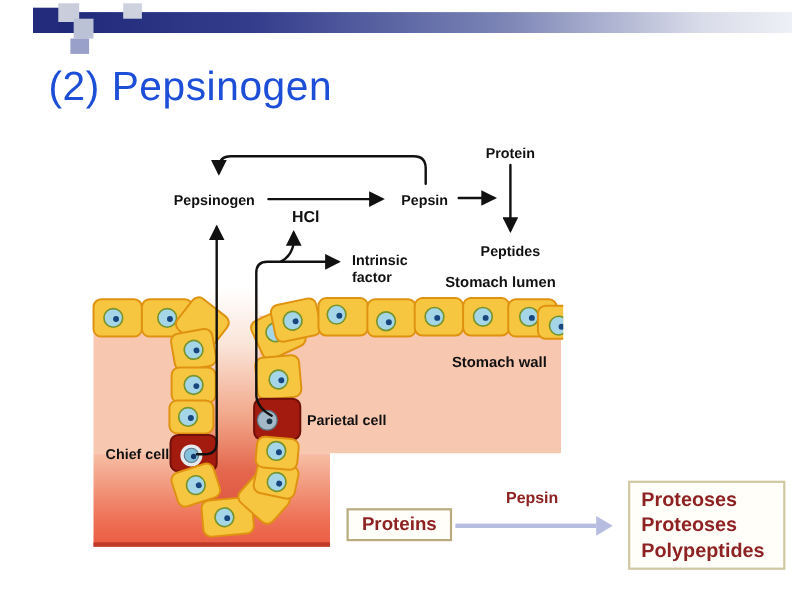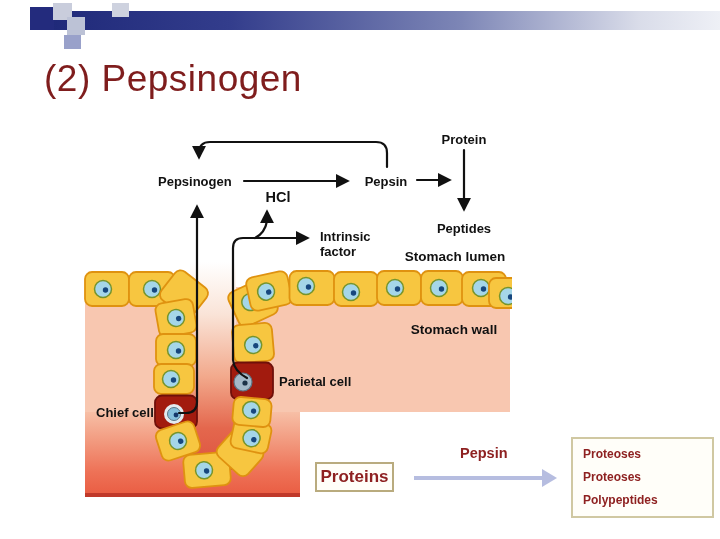--- a/index.html
+++ b/index.html
@@ -8,36 +8,36 @@
   
   .deco-bar{position:absolute;left:40px;top:11px;width:680px;height:19px;
     background:linear-gradient(90deg,#1e2878 0%,#333d8c 28%,#7d86b6 62%,#d9dce9 88%,#eef0f6 100%);}
   .sq{position:absolute;}
   .sq1{left:30px;top:7px;width:24px;height:23px;background:#232b7d;}
   .sq2{left:53px;top:3px;width:19px;height:17px;background:#c9cddc;}
   .sq3{left:67px;top:17px;width:18px;height:18px;background:#bcc2d6;}
   .sq4{left:64px;top:35px;width:17px;height:14px;background:#99a1ca;}
   .sq5{left:112px;top:3px;width:17px;height:14px;background:#ced2df;}
   .title{position:absolute;left:44px;top:58px;margin:0;font-size:37px;font-weight:400;
-         color:#7f1d1d;letter-spacing:.5px;}
+         color:#1d4ed8;letter-spacing:.5px;}
   svg.diagram{position:absolute;left:0;top:0;}
   svg text{fill:#111;font-family:"Liberation Sans",sans-serif;}
   .lbl{font-size:13px;font-weight:600;}
   .lbl-big{font-size:14.5px;font-weight:700;}
   .lbl-bold{font-size:13.5px;font-weight:700;}
   
   .flow-box{position:absolute;background:#fffef9;color:#8e2121;font-weight:bold;box-sizing:border-box;}
-  .proteins-box{left:315px;top:462px;width:79px;height:30px;line-height:26px;font-size:17px;
+  .proteins-box{left:315px;top:462px;width:96px;height:30px;line-height:26px;font-size:17px;
     border:2px solid #b9ab7e;text-align:center;}
   .pepsin-label{position:absolute;left:460px;top:445px;font-size:14.5px;font-weight:bold;color:#8e2121;}
   .arrow-shaft{position:absolute;left:414px;top:476px;width:128px;height:4px;background:#b6bde0;}
   .arrow-head{position:absolute;left:542px;top:469px;width:0;height:0;
     border-top:9px solid transparent;border-bottom:9px solid transparent;border-left:15px solid #b6bde0;}
   .products-box{left:571px;top:437px;width:143px;border:2px solid #d0c8a2;
-    padding:4px 16px 4px 10px;font-size:12px;line-height:23px;text-align:left;}
+    padding:4px 16px 4px 10px;font-size:18px;line-height:23px;text-align:left;}
 </style>
 </head>
 <body>
 
 <div class="slide">
 
   <div class="deco-bar"></div>
   <div class="sq sq1"></div>
   <div class="sq sq2"></div>
   <div class="sq sq3"></div>

